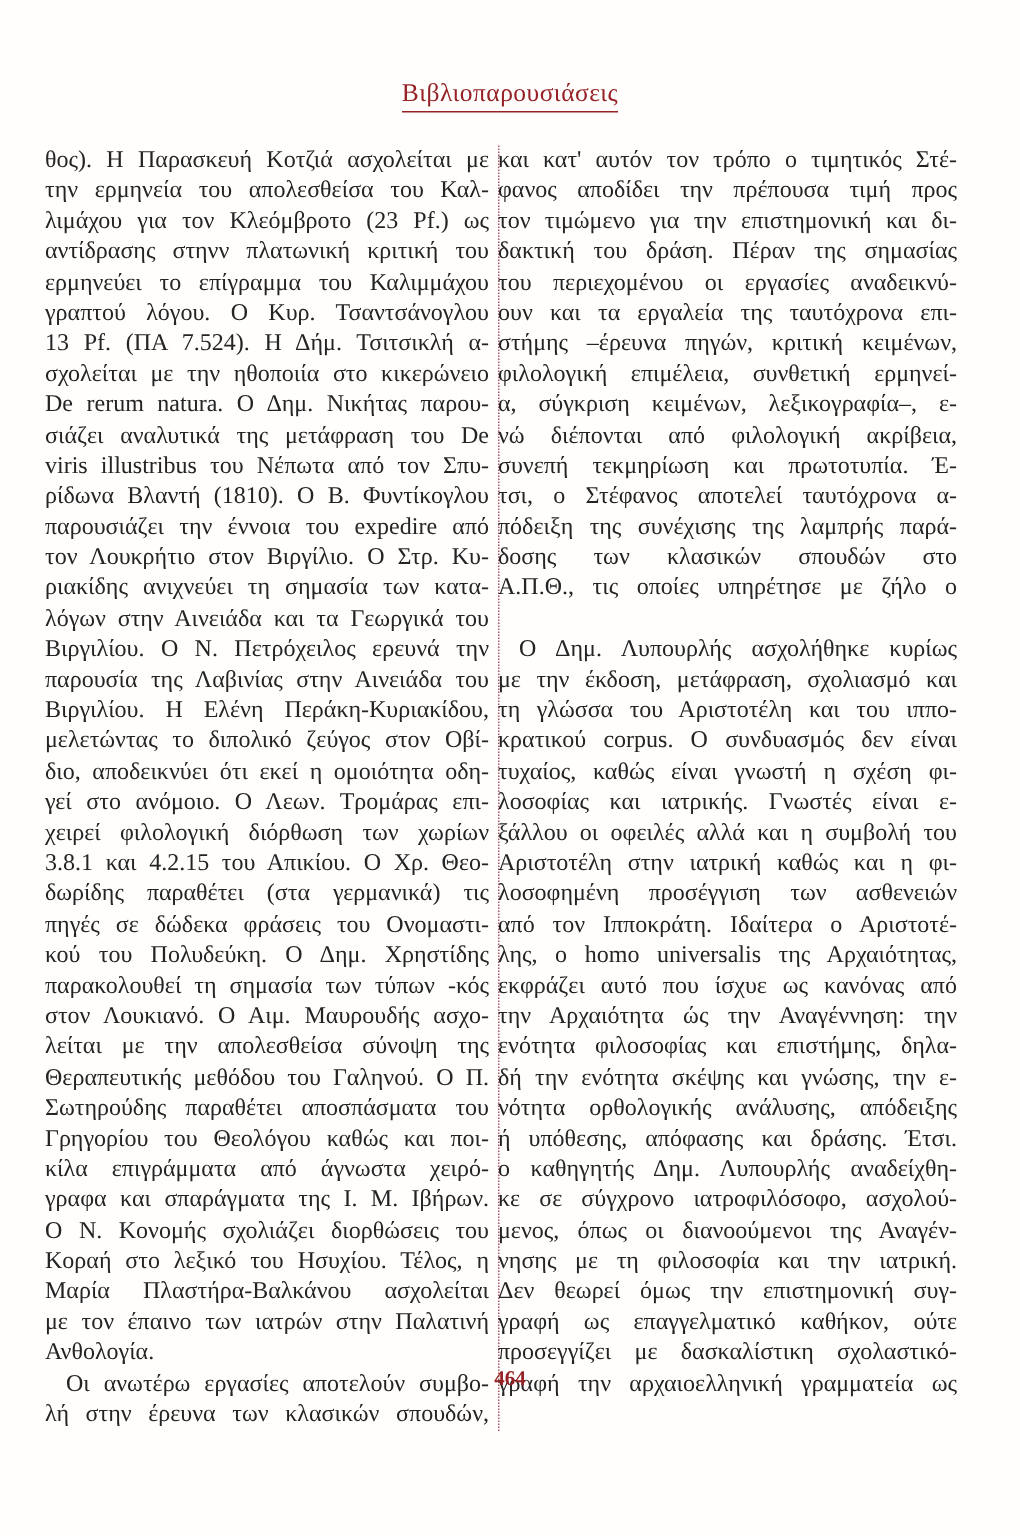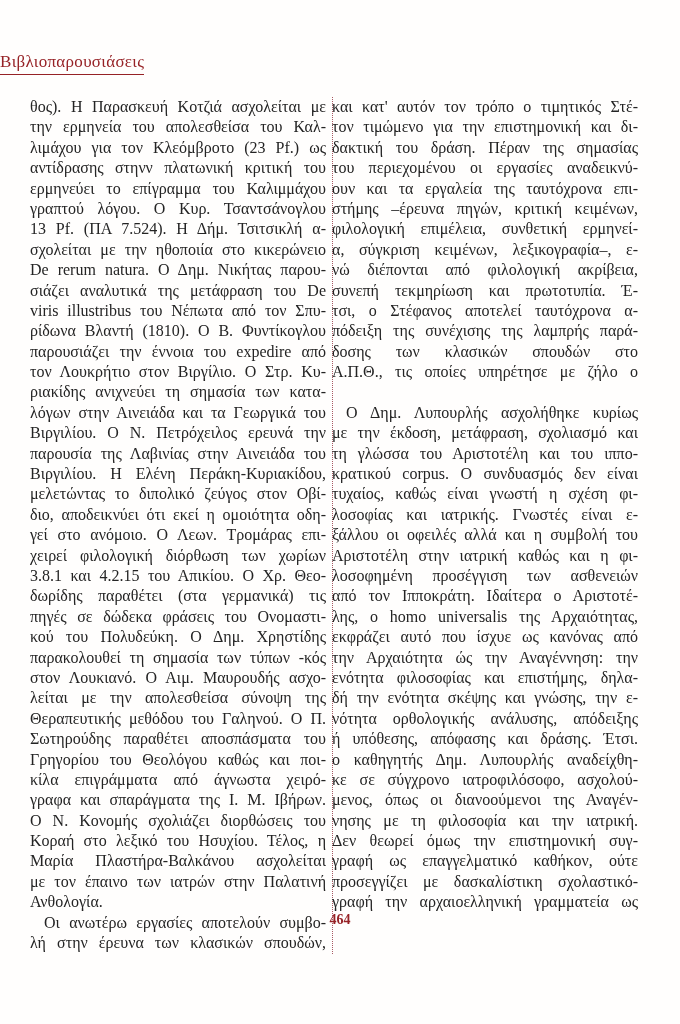--- a/index.html
+++ b/index.html
@@ -18,21 +18,21 @@
   .page {
     position: absolute;
     inset: 0;
     background: #fffefd;
   }
   .header {
     position: absolute;
     top: 52px;
     left: 0;
     width: 100%;
-    text-align: left;
+    text-align: center;
   }
   .header .header-text {
     display: inline-block;
     font-size: 17px;
     color: #962226;
     border-bottom: 1.5px solid #962226;
     padding-bottom: 2px;
     letter-spacing: 0.3px;
   }
   .column {
@@ -125,20 +125,21 @@
       <div class="line"><span>με τον έπαινο των ιατρών στην </span><span class="it">Παλατινή</span></div>
       <div class="line flush"><span class="it">Ανθολογία</span><span>.</span></div>
       <div class="line indent"><span>Οι ανωτέρω εργασίες αποτελούν συμβο-</span></div>
       <div class="line"><span>λή στην έρευνα των κλασικών σπουδών,</span></div>
     </div>
 
   <div class="divider"></div>
 
   <div class="column col-right">
       <div class="line"><span>και κατ' αυτόν τον τρόπο ο τιμητικός </span><span class="it">Στέ-</span></div>
+      <div class="line"><span class="it">φανος</span><span> αποδίδει την πρέπουσα τιμή προς</span></div>
       <div class="line"><span>τον τιμώμενο για την επιστημονική και δι-</span></div>
       <div class="line"><span>δακτική του δράση. Πέραν της σημασίας</span></div>
       <div class="line"><span>του περιεχομένου οι εργασίες αναδεικνύ-</span></div>
       <div class="line"><span>ουν και τα εργαλεία της ταυτόχρονα επι-</span></div>
       <div class="line"><span>στήμης –έρευνα πηγών, κριτική κειμένων,</span></div>
       <div class="line"><span>φιλολογική επιμέλεια, συνθετική ερμηνεί-</span></div>
       <div class="line"><span>α, σύγκριση κειμένων, λεξικογραφία–, ε-</span></div>
       <div class="line"><span>νώ διέπονται από φιλολογική ακρίβεια,</span></div>
       <div class="line"><span>συνεπή τεκμηρίωση και πρωτοτυπία. Έ-</span></div>
       <div class="line"><span>τσι, ο </span><span class="it">Στέφανος</span><span> αποτελεί ταυτόχρονα α-</span></div>

